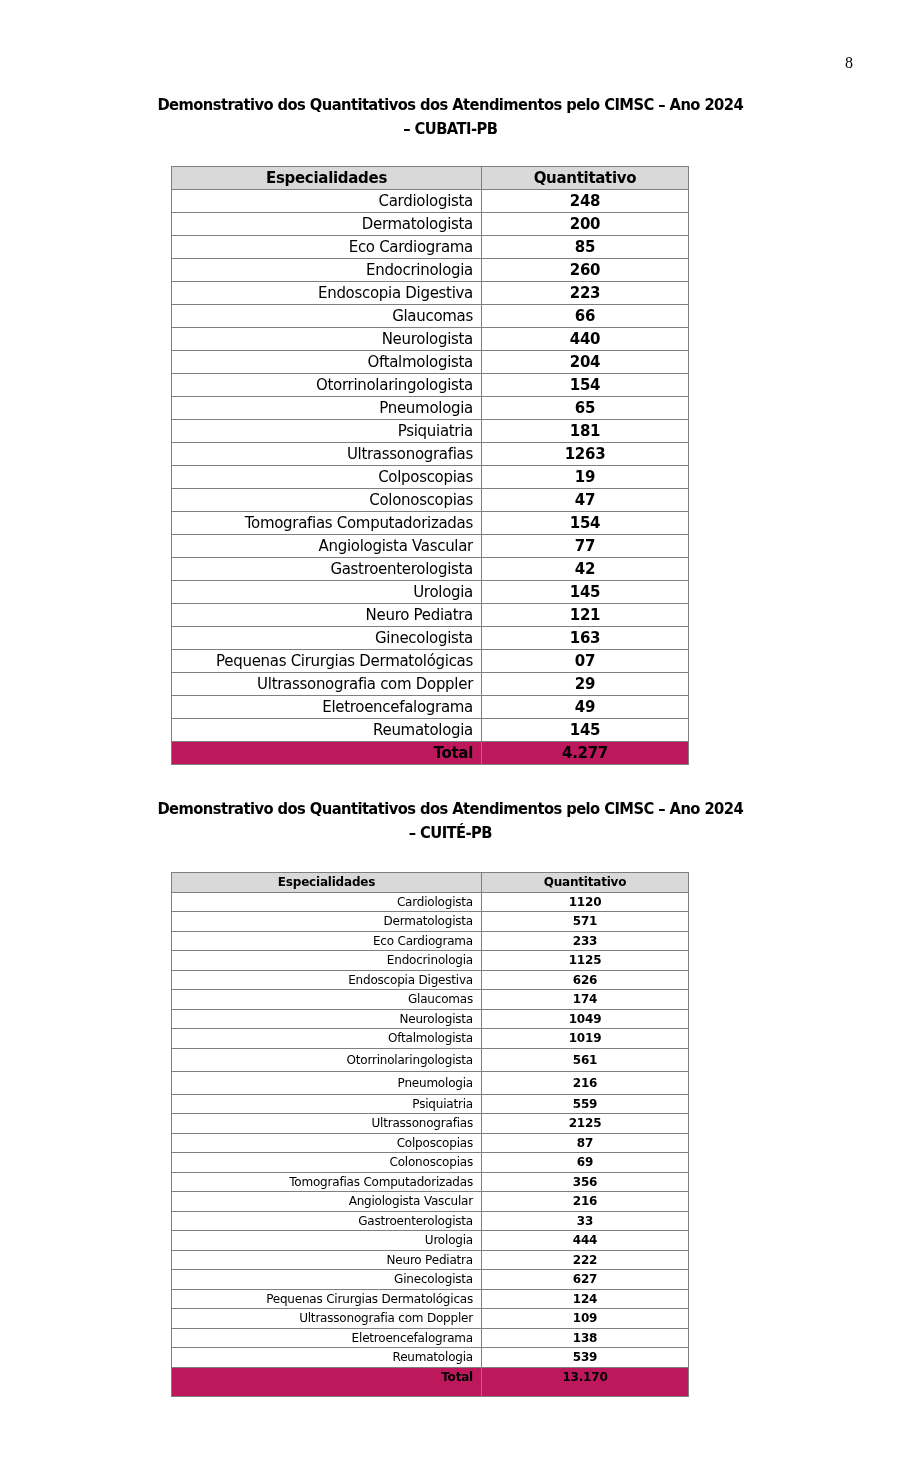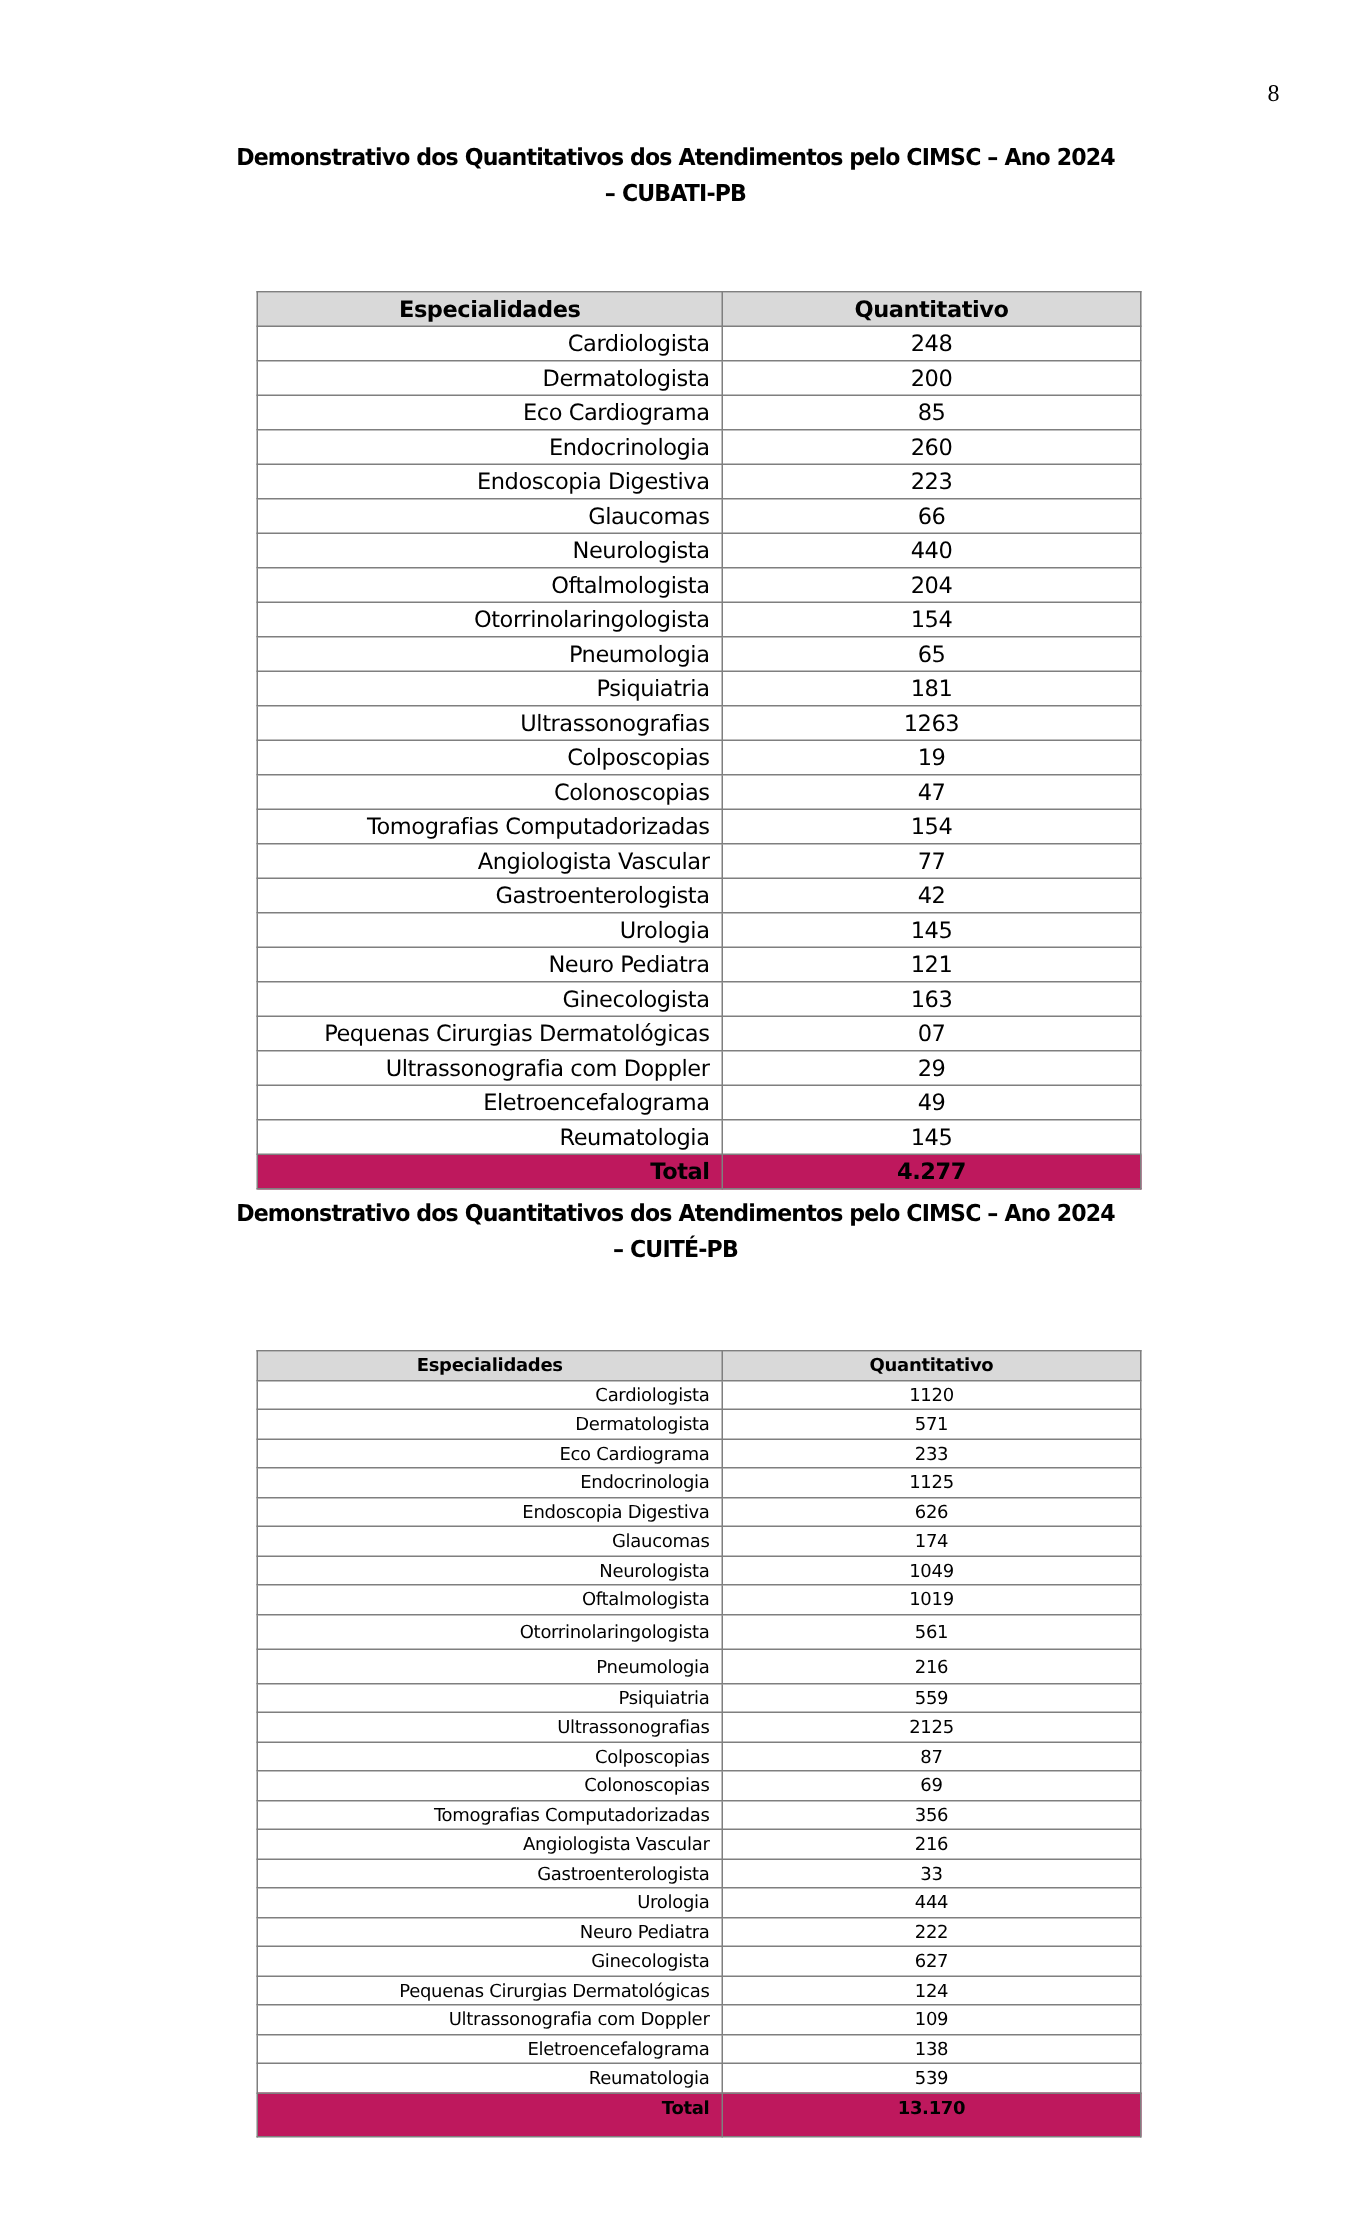--- a/index.html
+++ b/index.html
@@ -1,25 +1,25 @@
 <!DOCTYPE html>
 <html><head>
   <meta charset="utf-8">
   <style>
     html, body { margin: 0; padding: 0; background: #ffffff; }
     body { width: 900px; height: 1482px; position: relative; overflow: hidden; font-family: "DejaVu Sans", sans-serif; color: #000; }
     .page-number { position: absolute; top: 54px; left: 845px; font-family: "Liberation Serif", serif; font-size: 16px; }
     .title { position: absolute; left: 0; width: 948px; text-align: center; font-family: "DejaVu Sans", sans-serif; font-weight: bold; font-size: 15.5px; line-height: 24px; letter-spacing: -0.6px; transform: scaleX(0.95); transform-origin: left; }
     .title1 { top: 93px; }
     .title2 { top: 797px; }
-    table { position: absolute; left: 171px; width: 590px; border-collapse: collapse; table-layout: fixed; margin-top: 28px; }
+    table { position: absolute; left: 171px; width: 518px; border-collapse: collapse; table-layout: fixed; }
     td, th { border: 1px solid #7f7f7f; padding: 0 8px; }
     th { background: #d9d9d9; font-weight: bold; text-align: center; }
     td.name { text-align: right; font-weight: normal; }
-    td.val { text-align: center; font-weight: normal; }
+    td.val { text-align: center; font-weight: bold; }
     tr.total td { background: #be185d; font-weight: bold; }
     .t1 { top: 166px; font-size: 15px; letter-spacing: -0.3px; }
     .t1 th, .t1 td { height: 22px; line-height: 22px; }
     .t1 col.c1 { width: 310px; }
     .t2 { top: 872px; font-size: 12px; letter-spacing: -0.2px; }
     .t2 th, .t2 td { height: 18.5px; line-height: 18px; }
     .t2 tr.tall td { height: 22px; }
     .t2 tr.total td { height: 26px; line-height: 14px; vertical-align: top; padding-top: 2px; }
     .t2 col.c1 { width: 310px; }
   </style>

